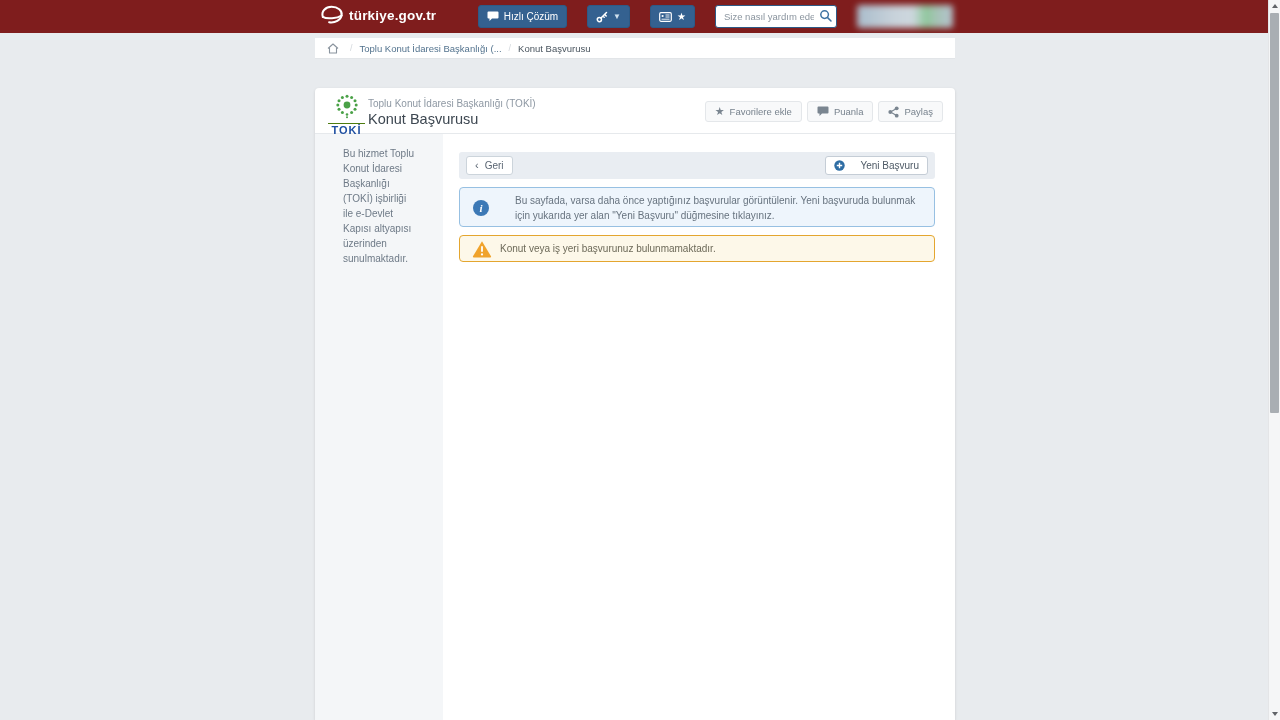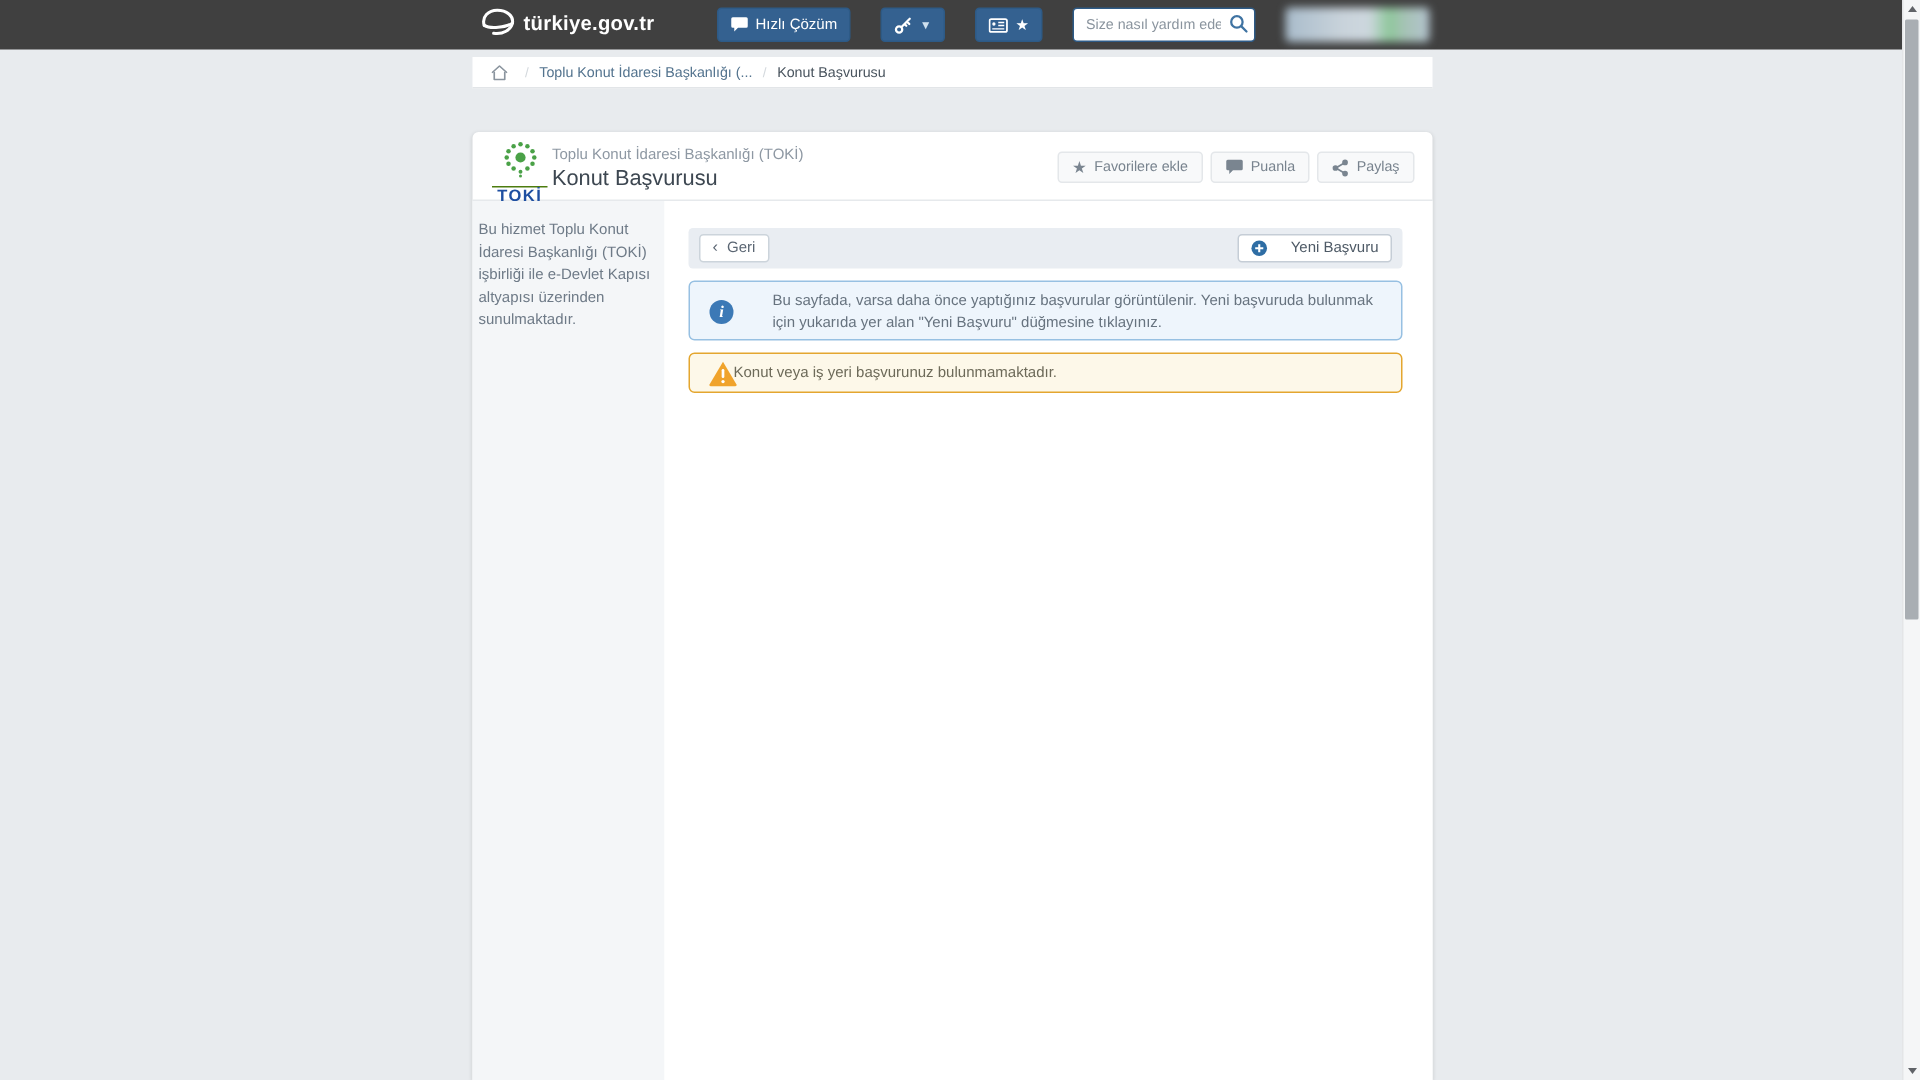--- a/index.html
+++ b/index.html
@@ -1,20 +1,20 @@
 <!DOCTYPE html>
 <html><head>
 <meta charset="utf-8">
 <style>
   * { margin:0; padding:0; box-sizing:border-box; }
   html,body { width:1280px; height:720px; overflow:hidden; }
   body { font-family:"Liberation Sans", sans-serif; background:#e8ebee; position:relative; }
 
   
-  .topbar { position:absolute; left:0; top:0; width:1268px; height:33px; background:#404040; }
+  .topbar { position:absolute; left:0; top:0; width:1268px; height:33px; background:#7f1d1d; }
   .topbar-inner { position:absolute; left:315px; top:0; width:640px; height:33px; }
   .brand { position:absolute; left:4px; top:4px; display:flex; align-items:center; gap:5px; cursor:pointer; }
   .brand-swirl { width:25px; height:22px; }
   .brand-text { color:#fff; font-size:13.5px; font-weight:bold; letter-spacing:.2px; }
   .top-cluster { position:absolute; right:2px; top:5px; display:flex; gap:20px; align-items:flex-end; height:23px; }
   .top-btn { display:flex; align-items:center; gap:5px; background:#346190; border:1px solid #2d5a86; border-radius:3px; color:#fff; font-size:10px; height:23px; padding:0 8px; cursor:pointer; }
   .top-btn .caret { font-size:8px; color:#cfe0ee; }
   .top-btn .stargl { color:#fff; font-size:10px; }
   .searchbox { position:relative; height:23px; }
   .searchbox input { width:122px; height:23px; border:1px solid #2d5a86; border-radius:3px; padding:0 22px 0 8px; font-size:9.5px; color:#5a6570; font-family:"Liberation Sans",sans-serif; }
@@ -38,35 +38,35 @@
   .toki-name { font-size:11px; font-weight:bold; color:#1e4fa1; letter-spacing:1px; line-height:10px; border-top:1px solid #4d7c0f; padding-top:1px; }
   .svc-agency { position:absolute; left:53px; top:10px; font-size:10px; color:#8e98a3; }
   .svc-title { position:absolute; left:53px; top:23px; font-size:14.5px; color:#3d4751; }
   .svc-actions { position:absolute; right:12px; top:13px; display:flex; gap:5px; }
   .svc-btn { display:flex; align-items:center; gap:5px; background:#f8f9fa; border:1px solid #e4e7ea; border-radius:3px; height:21px; padding:0 9px; font-size:9.5px; color:#78838e; cursor:pointer; }
   .svc-btn .stargl { font-size:11px; color:#7a8590; }
 
   
   .card-body { position:absolute; left:0; top:46px; right:0; bottom:0; }
   .svc-sidebar { position:absolute; left:0; top:0; width:128px; bottom:0; background:#f4f6f8; }
-  .svc-desc { padding:12px 4px; font-size:10px; line-height:1.5; color:#6e7a87; }
+  .svc-desc { padding:12px 28px; font-size:10px; line-height:1.5; color:#6e7a87; }
   .svc-main { position:absolute; left:128px; top:0; right:0; bottom:0; background:#fff; }
 
   .toolbar { position:absolute; left:16px; top:18px; width:476px; height:27px; background:#e9edf2; border-radius:3px; }
   .btn-back { position:absolute; left:7px; top:4px; height:19px; background:#fff; border:1px solid #ccd4db; border-radius:3px; font-size:10px; color:#5b6673; display:flex; align-items:center; gap:6px; padding:0 8px; cursor:pointer; }
   .btn-back .chev { font-size:11px; color:#5b6673; line-height:1; }
   .btn-new { position:absolute; right:7px; top:4px; height:19px; background:#fff; border:1px solid #c5cdd6; border-radius:3px; font-size:10px; color:#4e5a66; display:flex; align-items:center; gap:15px; padding:0 8px; cursor:pointer; }
 
   .alert { position:absolute; left:16px; width:476px; border-radius:4px; }
   .alert-info { top:53px; height:40px; background:#eef5fc; border:1px solid #97c0e2; }
   .alert-warn { top:101px; height:27px; background:#fdf8e9; border:1px solid #e4a62f; }
   .info-ic { position:absolute; left:13px; top:12px; width:16px; height:16px; border-radius:50%; background:#3c79b6; color:#fff; font-family:"Liberation Serif",serif; font-weight:bold; font-style:italic; font-size:11px; text-align:center; line-height:16px; }
   .alert-info .txt { position:absolute; left:55px; right:12px; top:6px; font-size:10px; line-height:1.45; color:#67737f; }
   .warn-ic { position:absolute; left:12px; top:4px; }
-  .alert-warn .txt { position:absolute; left:29px; right:12px; top:7px; font-size:10px; color:#6d6a59; }
+  .alert-warn .txt { position:absolute; left:40px; right:12px; top:7px; font-size:10px; color:#6d6a59; }
 
   
   .scrollbar { position:absolute; right:0; top:0; width:12px; height:720px; background:#f5f6f7; border-left:1px solid #e4e5e7; }
   .sb-up { position:absolute; top:4px; left:3px; width:0; height:0; border-left:3px solid transparent; border-right:3px solid transparent; border-bottom:4px solid #606368; cursor:pointer; }
   .sb-thumb { position:absolute; top:13px; left:1px; width:9px; height:400px; background:#a9aeb3; border-radius:1px; cursor:pointer; }
   .sb-down { position:absolute; bottom:4px; left:3px; width:0; height:0; border-left:3px solid transparent; border-right:3px solid transparent; border-top:4px solid #606368; cursor:pointer; }
 </style>
 </head>
 <body>
 

